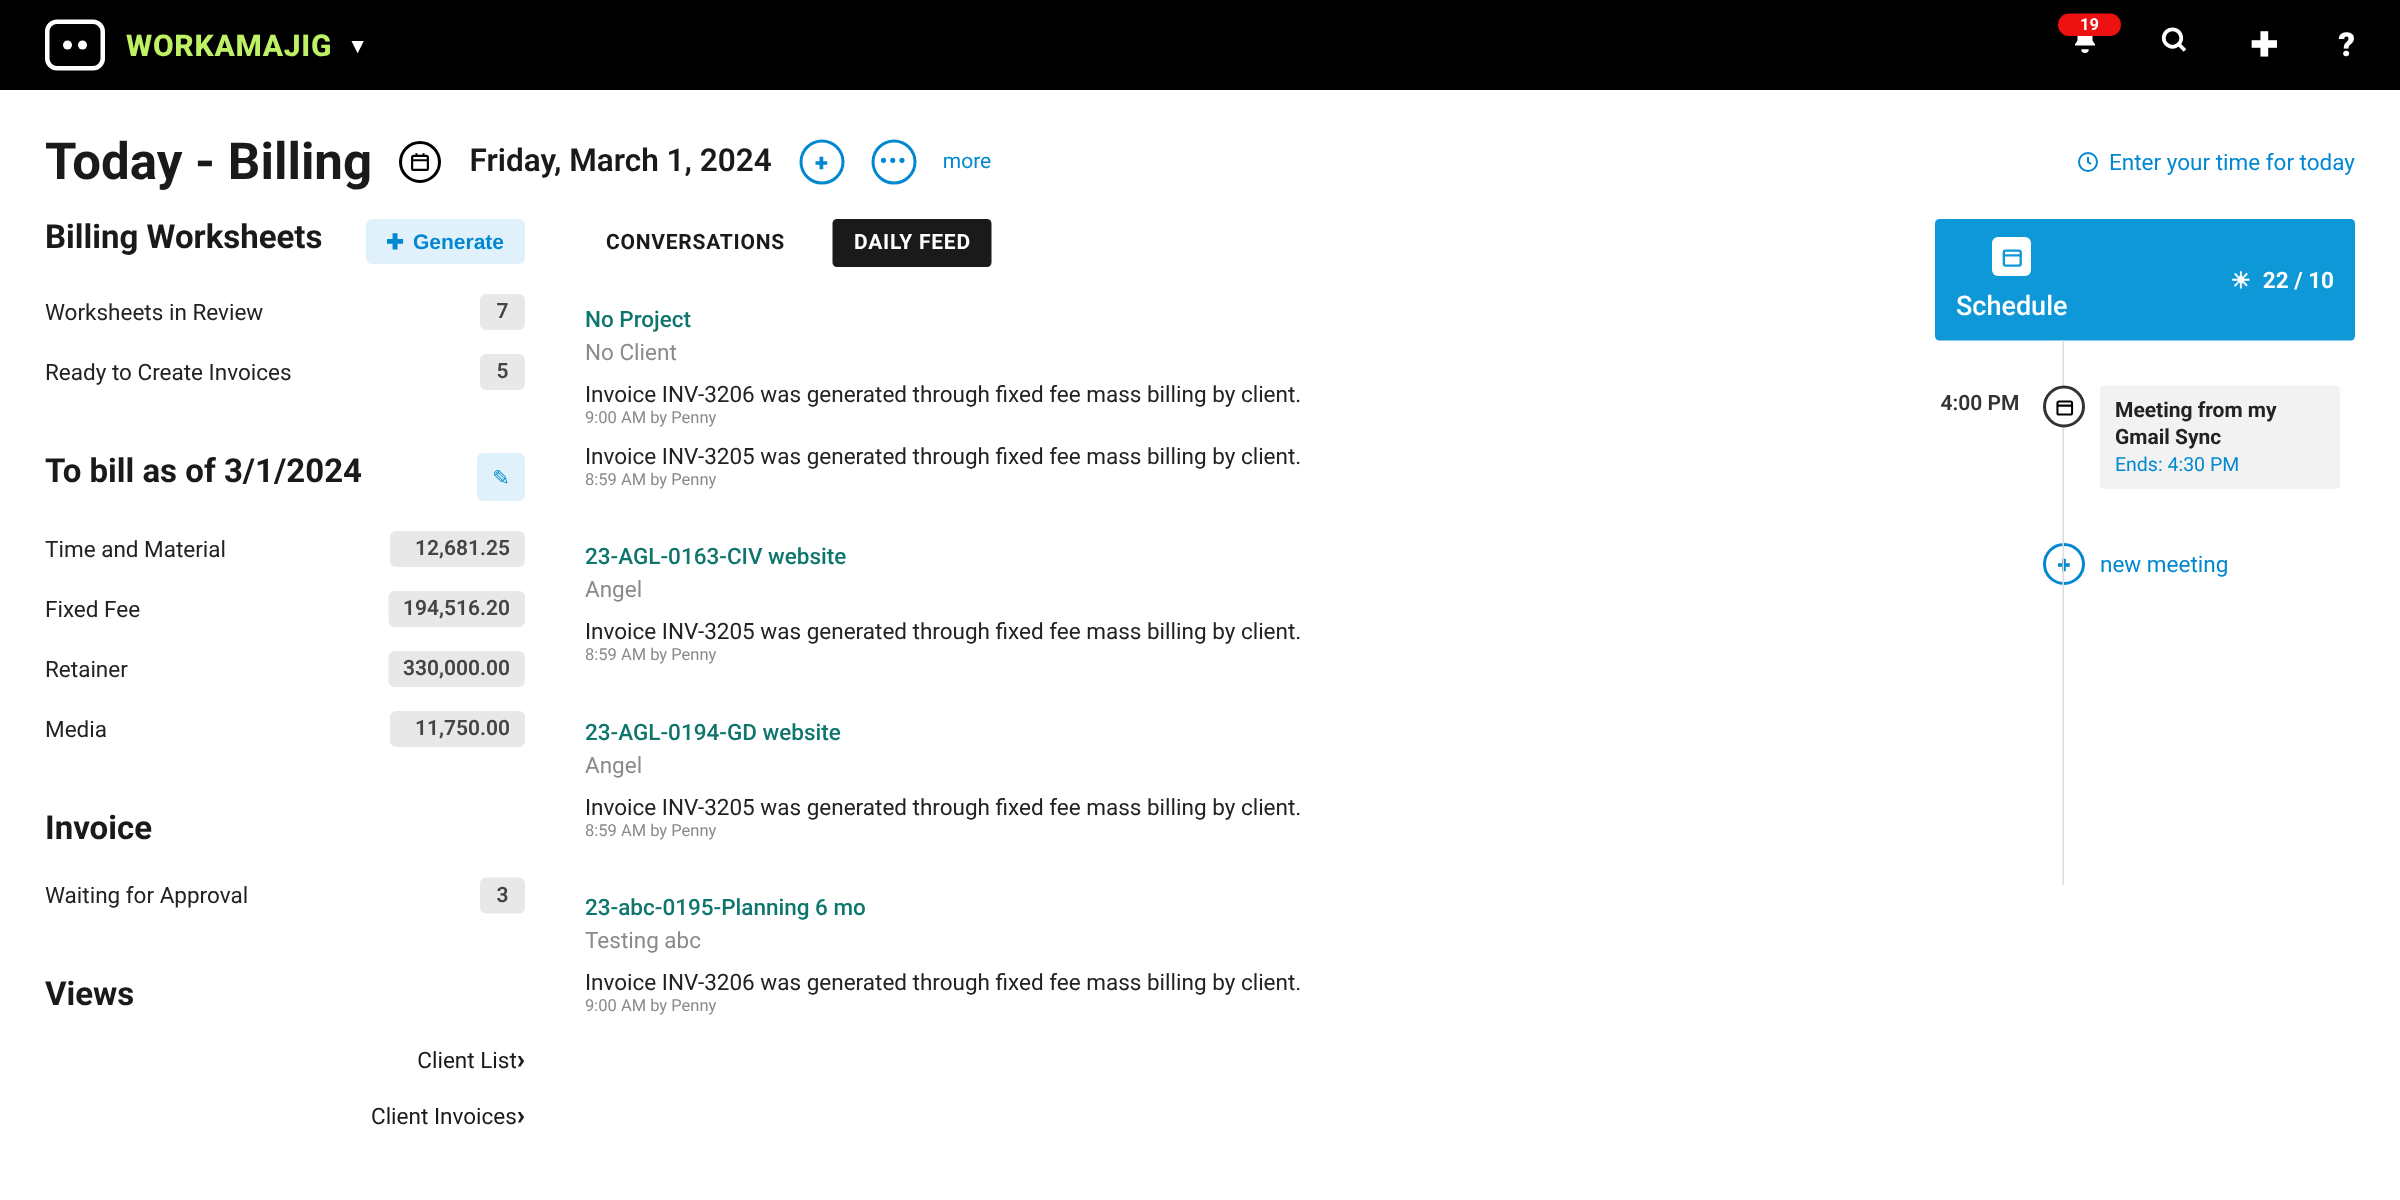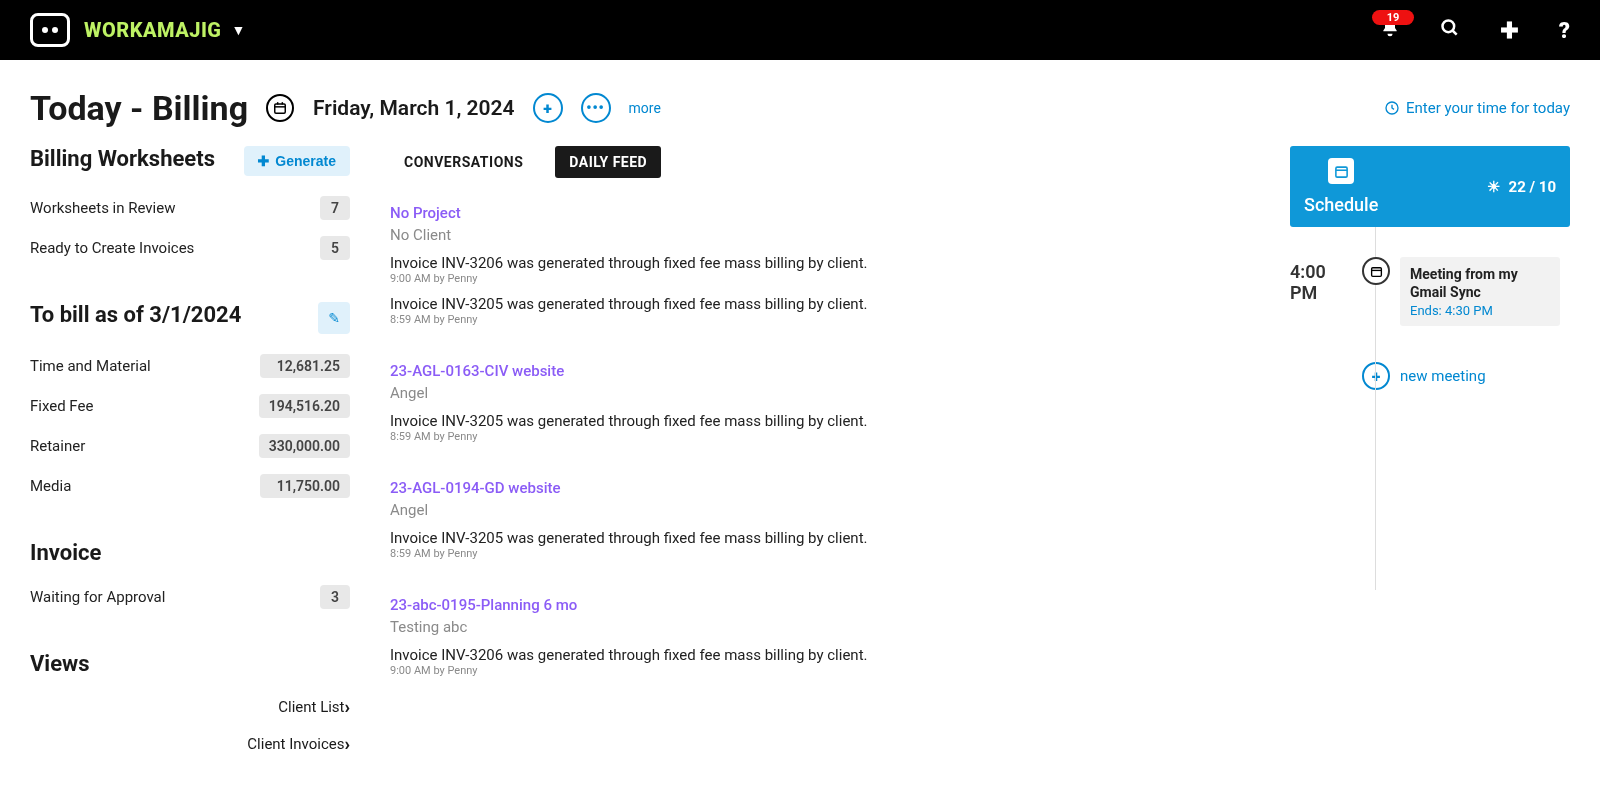--- a/index.html
+++ b/index.html
@@ -43,37 +43,37 @@
 .sidebar .block { margin-bottom:34px; }
 .view-row{display:flex;justify-content:flex-end;align-items:center;font-size:15px;padding:8px 0;cursor:pointer;}
 .view-row .chev{font-size:18px;font-weight:900;}
 
 
 .center { padding: 0 40px 0 10px; overflow-y:auto;}
 .tabs { display:flex; gap:18px; margin-bottom:26px;}
 .tab { font-size:14px; font-weight:700; letter-spacing:0.5px; padding:8px 14px; cursor:pointer;}
 .tab.active{ background:#1a1a1a; color:#fff; border-radius:3px;}
 .feed-group{ margin-bottom:36px; }
-.proj-link{ color:#8b5cf6; font-size:15px; font-weight:500; cursor:pointer; display:block; margin-bottom:4px;}
+.proj-link{ color:#0f766e; font-size:15px; font-weight:500; cursor:pointer; display:block; margin-bottom:4px;}
 .client-line{ color:#8a8a8a; font-size:15px; margin-bottom:10px;}
 .feed-item{ margin-bottom:10px; }
 .feed-text{ font-size:15px; color:#222;}
 .feed-meta{ font-size:11px; color:#8a8a8a;}
 
 
 .right{}
 .sched-header{ background:#0f98d8; color:#fff; padding:12px 14px; display:flex; align-items:center; justify-content:space-between; border-radius:3px;}
 .sched-left{display:flex;align-items:center;gap:10px;flex-direction:column;}
 .sched-left .cal-box{width:26px;height:26px;background:#fff;border-radius:4px;display:flex;align-items:center;justify-content:center;color:#0f98d8;font-size:15px;}
 .sched-title{font-size:18px;font-weight:500;}
 .sched-right{display:flex;align-items:center;gap:8px;font-weight:700;font-size:15px;}
 .timeline{ position:relative; padding:30px 0 0 72px;}
 .vline{position:absolute;left:85px;top:0;bottom:-200px;width:1px;background:#ddd;}
 .evt-row{display:flex;gap:12px;position:relative;padding-bottom:20px;}
-.evt-time{position:absolute;left:-72px;top:4px;font-size:18px;color:#333;font-weight:600;width:60px;text-align:left;}
+.evt-time{position:absolute;left:-72px;top:4px;font-size:14px;color:#333;font-weight:600;width:60px;text-align:center;}
 .evt-icon{width:28px;height:28px;border:2px solid #333;border-radius:50%;background:#fff;display:flex;align-items:center;justify-content:center;font-size:13px;position:absolute;left:0px;top:0;}
 .evt-card{ margin-left:38px; background:#f2f2f2; border-radius:3px; padding:8px 10px; width:160px;}
 .evt-title{font-size:14px;font-weight:700;color:#222;line-height:1.3;}
 .evt-end{color:#0288d1;font-size:13px;margin-top:2px;}
 .new-meet{display:flex;align-items:center;gap:10px;margin-top:16px;margin-left:0;cursor:pointer;}
 .new-meet .plus{width:28px;height:28px;border:2.5px solid #0288d1;border-radius:50%;display:flex;align-items:center;justify-content:center;color:#0288d1;font-weight:900;}
 .new-meet span.lnk{color:#0288d1;font-size:15px;}
 </style>
 </head>
 <body>

